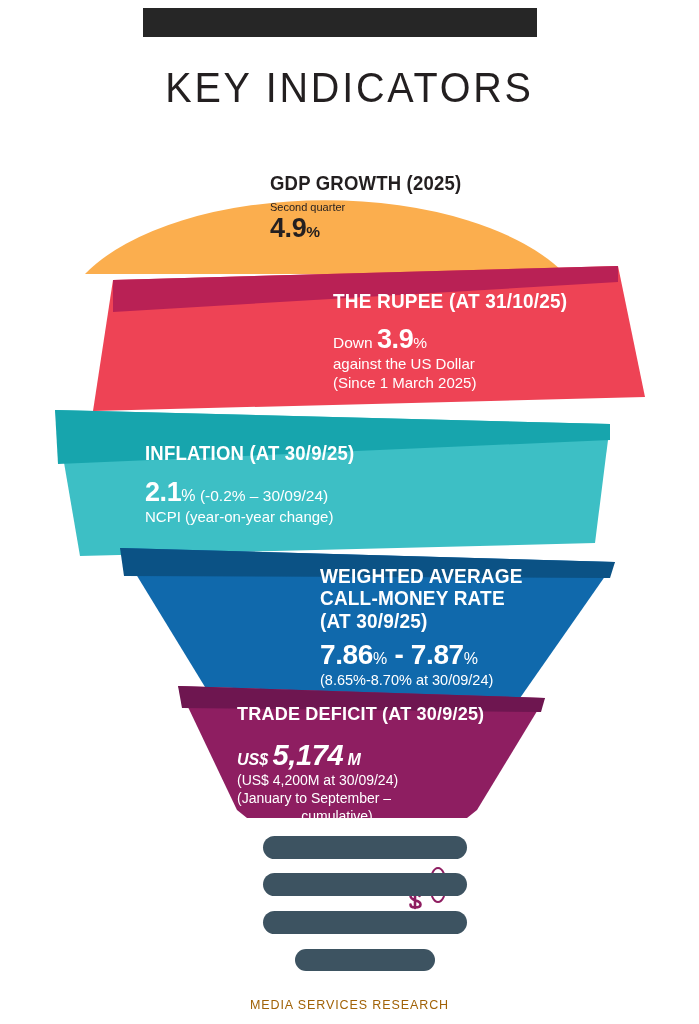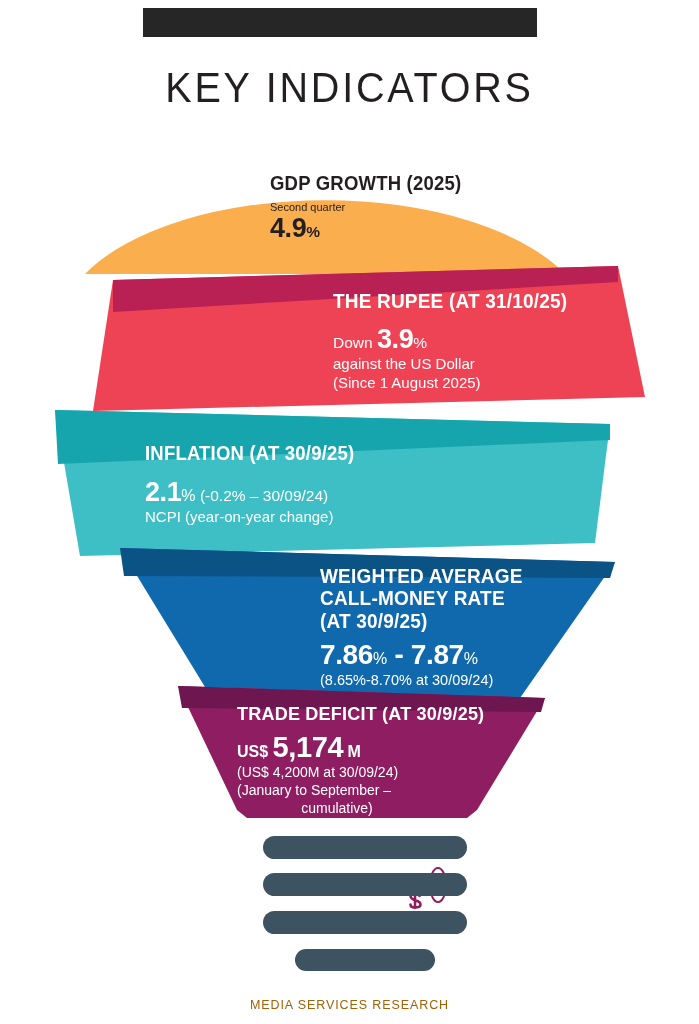--- a/index.html
+++ b/index.html
@@ -76,21 +76,21 @@
   #infl-text .note{font-size:15px;}
 
   #call-text{left:320px;top:427px;}
   #call-text .hd{font-size:20px;}
   #call-text .line{margin-top:7px;}
   #call-text .line .big{font-size:28px;}
   #call-text .note{font-size:14.5px;}
 
   #trade-text{left:237px;top:565px;}
   #trade-text .hd{font-size:19px;}
-  #trade-text .line{margin-top:7px;}
+  #trade-text .line{margin-top:15px;font-style:italic;}
   #trade-text .line .cur{font-size:16px;font-weight:700;}
   #trade-text .line .big{font-size:29px;}
   #trade-text .line .unit{font-size:16px;font-weight:700;}
   #trade-text .note{font-size:14px;}
   #trade-text .note.center{text-align:center;width:200px;}
 
   
   .icon{position:absolute;}
   #icon-gdp   {left:180px;top:168px;}
   #icon-money {left:182px;top:295px;}
@@ -161,21 +161,21 @@
         <path d="M6 60 L44 60 M6 60 L6 66 M44 60 L44 66 M6 66 L44 66"></path>
         <path d="M6 68 L44 68 M6 68 L6 74 M44 68 L44 74 M6 74 L44 74"></path>
         <path d="M6 76 L44 76 M6 76 L6 82 M44 76 L44 82 M6 82 L44 82"></path>
       </g>
     </svg>
 
     <div class="txt" id="rupee-text">
       <div class="hd">THE RUPEE (AT 31/10/25)</div>
       <div class="line"><span>Down </span><span class="big">3.9</span><span class="pct">%</span></div>
       <div class="note">against the US Dollar</div>
-      <div class="note">(Since 1 August 2025)</div>
+      <div class="note">(Since 1 March 2025)</div>
     </div>
 
     <div class="band" id="band-infl">
       <div class="shape"></div>
       <div class="shade"></div>
     </div>
 
     <svg class="icon" id="icon-infl" width="120" height="108" viewBox="0 0 120 108">
       <g fill="#fff">
         <path d="M36 2 a26 26 0 1 0 0 52 a26 26 0 1 0 0 -52 Z

